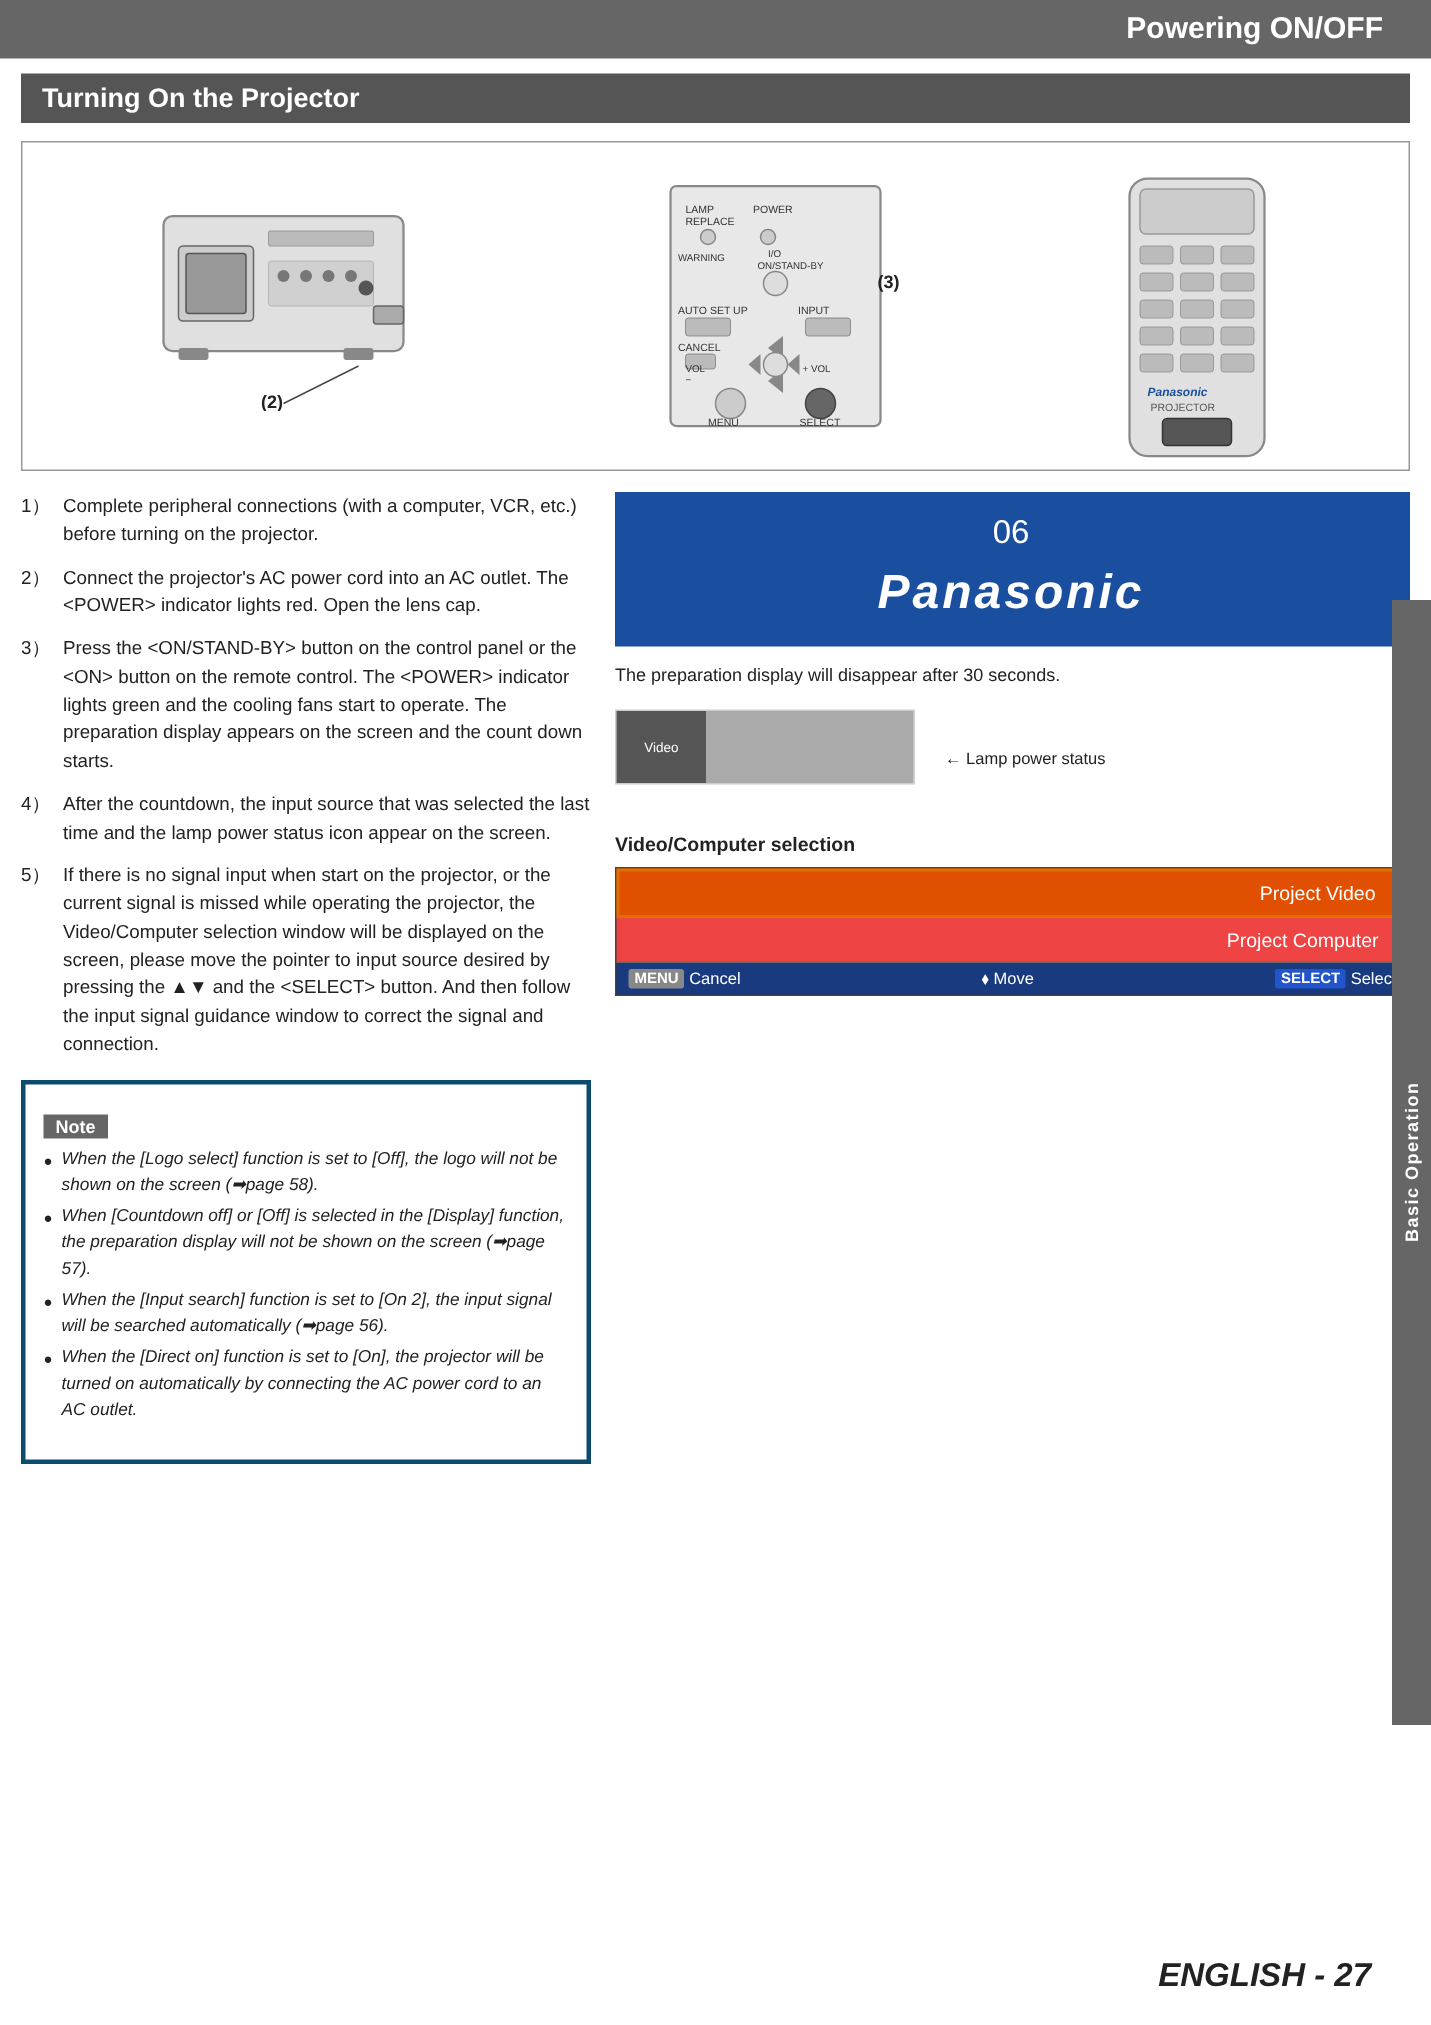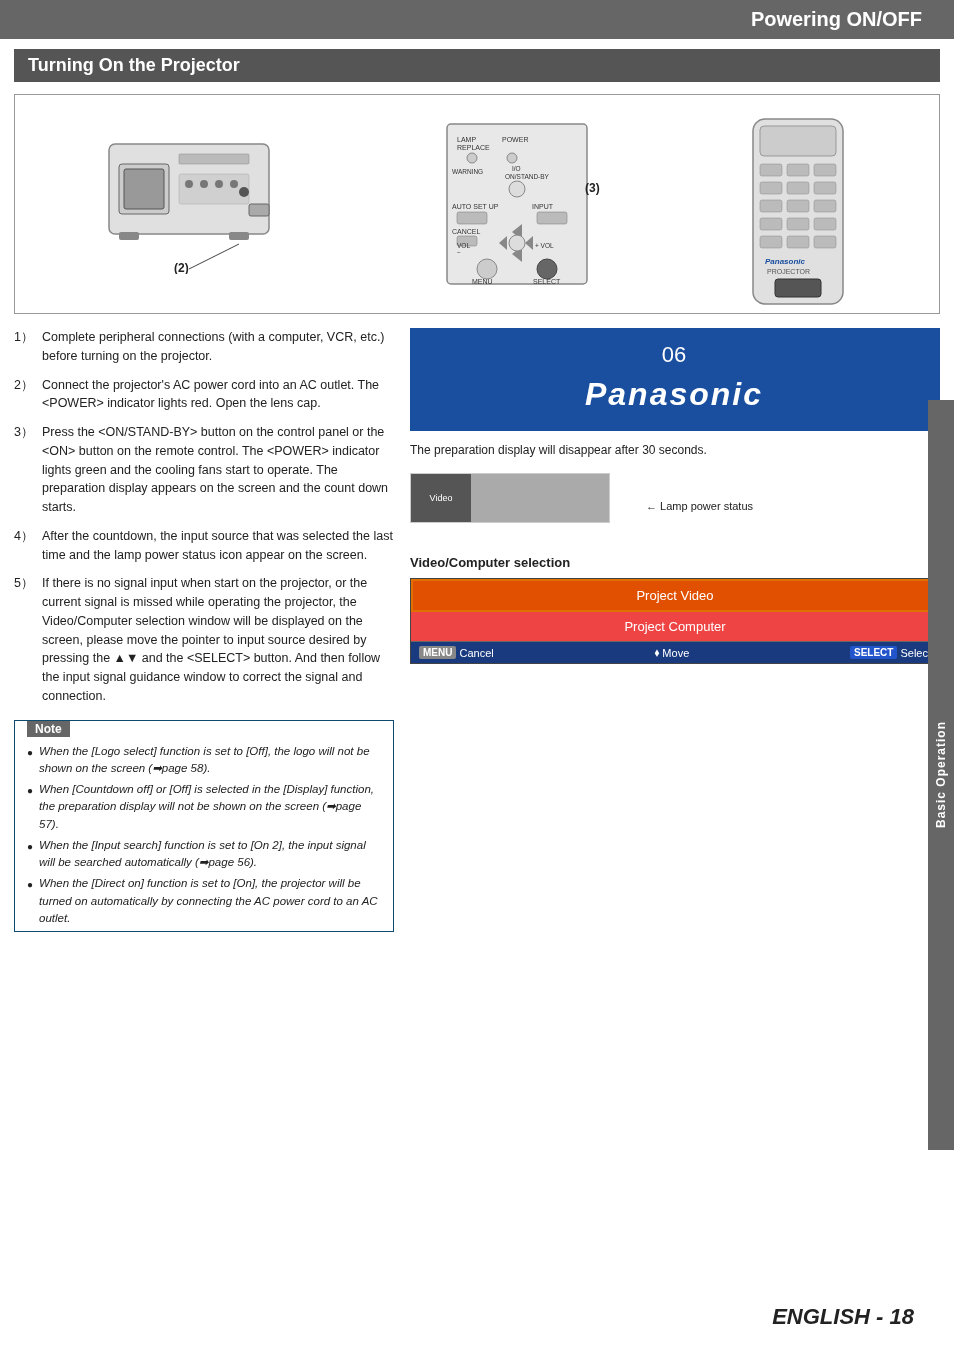--- a/index.html
+++ b/index.html
@@ -158,39 +158,39 @@
     .lamp-status-label {
       font-size: 11px;
       margin-left: 8px;
       color: #222;
       line-height: 1.3;
     }
 
     .lamp-row {
       display: flex;
       align-items: center;
-      gap: 28px;
+      gap: 12px;
       margin-bottom: 16px;
     }
 
     
     .vc-selection-title {
       font-size: 13px;
       font-weight: bold;
       margin-bottom: 8px;
     }
 
     .vc-selection-box {
       border: 1.5px solid #444;
       background: #333;
     }
 
     .vc-row {
       padding: 7px 20px;
-      text-align: center;
+      text-align: right;
       font-size: 13px;
       color: #fff;
       background: #444;
       border-bottom: 1px solid #666;
     }
 
     .vc-row.selected {
       background: #e05000;
       border: 2px solid #e07000;
       color: #fff;
@@ -226,22 +226,22 @@
       font-weight: bold;
     }
 
     .vc-footer-btn .btn-icon.blue {
       background: #2255cc;
     }
 
     
     .note-box {
       margin-top: 14px;
-      border: 1px solid #0c4a6e;
-      padding: 0 12px;
+      border: 3px solid #0c4a6e;
+      padding: 20px 12px;
     }
 
     .note-title {
       background: #666;
       color: #fff;
       display: inline-block;
       padding: 1px 8px;
       font-size: 12px;
       font-weight: bold;
       margin-bottom: 6px;
@@ -522,14 +522,14 @@
       </div>
     </div>
   </div>
 </div>
 
 <div class="side-tab-container">
   <span class="side-tab-text">Basic Operation</span>
 </div>
 
 <div class="page-footer">
-  <span>ENGLISH - 18</span>
+  <span>ENGLISH - 27</span>
 </div>
 
 </body></html>

